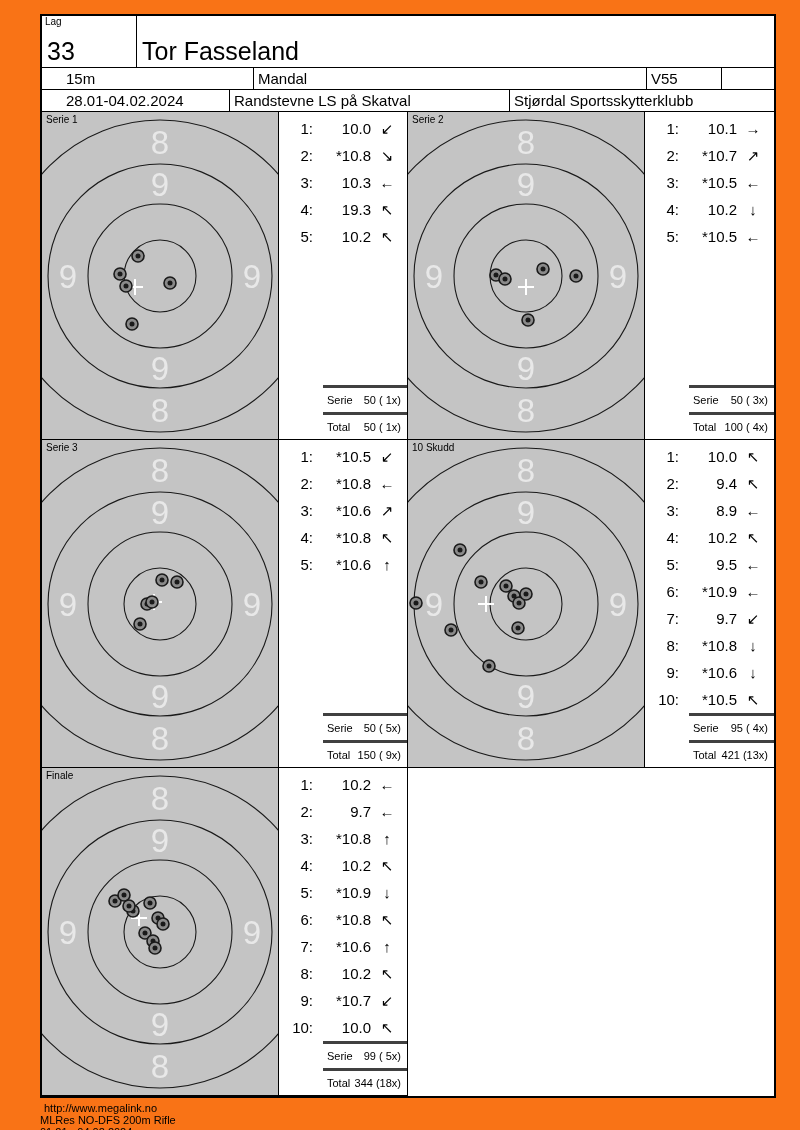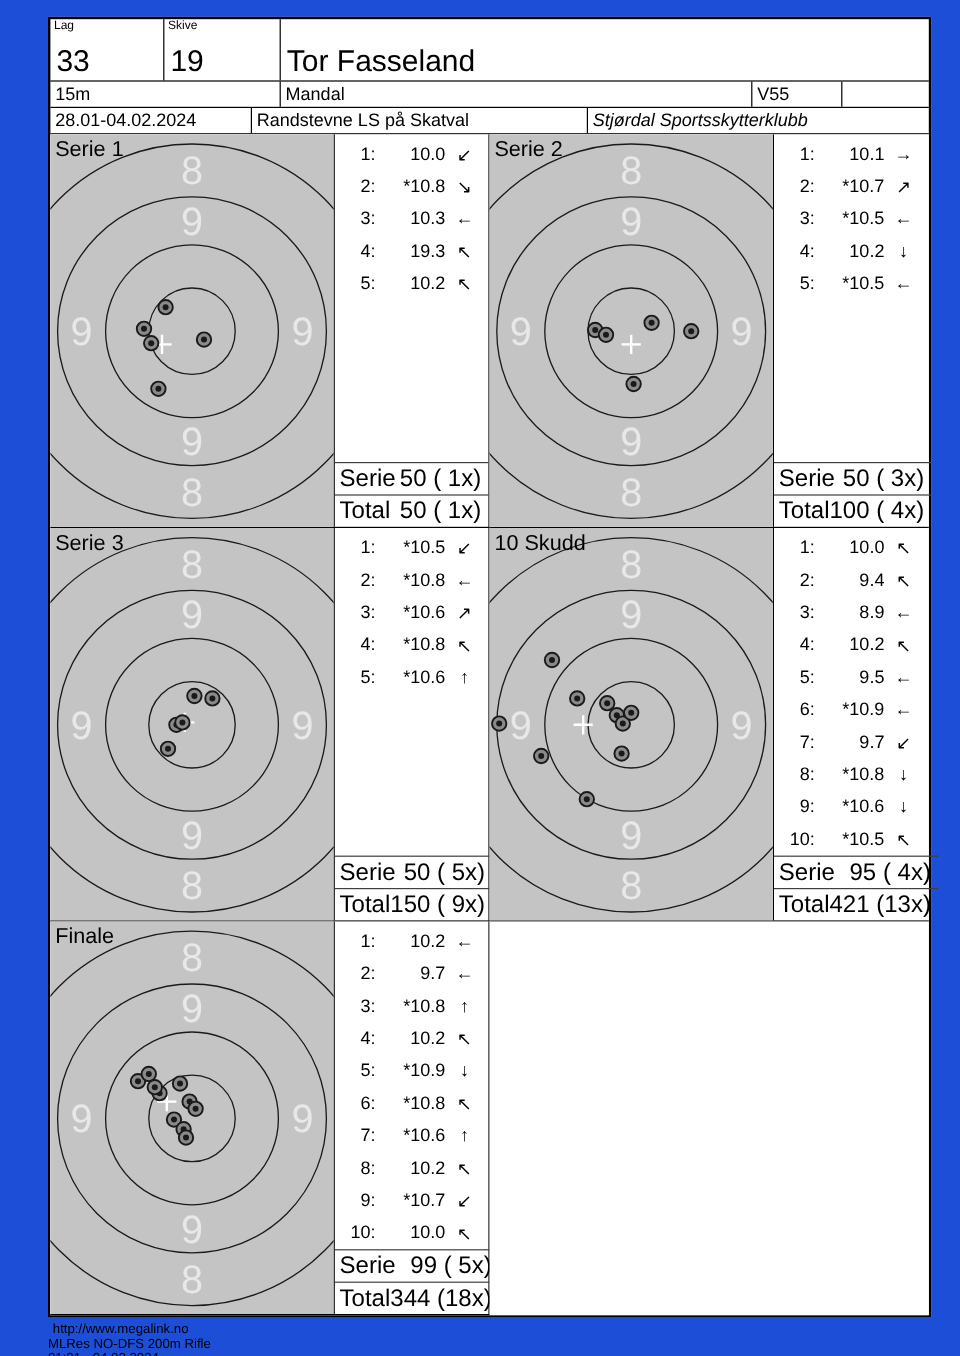--- a/index.html
+++ b/index.html
@@ -2,62 +2,62 @@
 <html><head>
 <meta charset="utf-8">
 <style>
   * { margin:0; padding:0; box-sizing:border-box; }
   html,body { background:#fff; }
   body {
     width:800px; height:1130px;
     font-family:"Liberation Sans", sans-serif;
     color:#000;
   }
-  .page { position:relative; width:800px; height:1130px; background:#1d4ed8; overflow:hidden; }
+  .page { position:relative; width:800px; height:1130px; background:#f97316; overflow:hidden; }
 
   .sheet {
     position:absolute; left:40px; top:14px;
     width:736px; height:1084px;
     border:2px solid #000;
     background:#fff;
   }
 
   
   .hrow { display:flex; border-bottom:1px solid #000; }
   .hrow1 { height:52px; }
   .hcell { position:relative; border-right:1px solid #000; }
   .hcell.last { border-right:none; flex:1; }
   .tiny { position:absolute; top:1px; left:3px; font-size:10px; line-height:1; }
   .big  { position:absolute; bottom:3px; left:5px; font-size:25px; line-height:1; white-space:nowrap; }
-  .hrow2, .hrow3 { height:22px; font-size:15px; }
+  .hrow2, .hrow3 { height:22px; font-size:15px;padding-left:20px; }
   .hcell2 { border-right:1px solid #000; padding:2px 0 0 4px; line-height:18px; white-space:nowrap; overflow:hidden; }
-  .hcell2.last { border-right:none; flex:1;font-style:italic; }
+  .hcell2.last { border-right:none; flex:1; }
 
   
   .panel-grid {
     display:grid;
     grid-template-columns:366px 366px;
     grid-template-rows:328px 328px 328px;
   }
   .slot { display:flex; background:#fff; }
   .slot.left { border-right:1px solid #000; }
   .slot.filled { border-bottom:1px solid #000; }
 
   .target-area { position:relative; width:236px; height:327px; }
   .target-area svg { display:block; }
-  .target-title { position:absolute; top:2px; left:4px; font-size:18px; color:#000; }
+  .target-title { position:absolute; top:2px; left:4px; font-size:10px; color:#000; }
 
   .scores { flex:1; display:flex; flex-direction:column; border-left:1px solid #000; }
   .shot-list { display:flex; flex-direction:column; padding-top:3px; }
   .shot-row { height:27px; display:flex; align-items:center; font-size:15px; }
   .shot-num { width:34px; text-align:right; }
   .shot-val { width:58px; text-align:right; }
   .shot-arrow { width:32px; text-align:center; font-size:15px; }
   .spacer { flex:1; }
-  .sum-row { height:27px; border-top:1px solid #404040; display:flex; align-items:center; font-size:20px; }
+  .sum-row { height:27px; border-top:3px solid #404040; display:flex; align-items:center; font-size:11px;margin-left:44px; }
   .sum-label { padding-left:4px; }
   .sum-val { margin-left:auto; padding-right:6px; white-space:pre; }
 
   
   .footer {
     position:absolute; left:40px; top:1102px; width:736px;
     display:flex; font-size:11px; align-items:baseline;flex-direction:column;
   }
   .f-left { padding-left:4px; }
   .f-center { flex:1; text-align:center; }
@@ -66,24 +66,20 @@
 </head>
 <body>
 
 <div class="page">
   <div class="sheet">
 
     <div class="hrow hrow1">
       <div class="hcell" style="width:95px">
         <span class="tiny">Lag</span>
         <span class="big">33</span>
-      </div>
-      <div class="hcell" style="width:97px">
-        <span class="tiny">Skive</span>
-        <span class="big">19</span>
       </div>
       <div class="hcell last">
         <span class="big">Tor Fasseland</span>
       </div>
     </div>
 
     <div class="hrow hrow2">
       <div class="hcell2" style="width:192px">15m</div>
       <div class="hcell2" style="width:393px">Mandal</div>
       <div class="hcell2" style="width:75px">V55</div>

